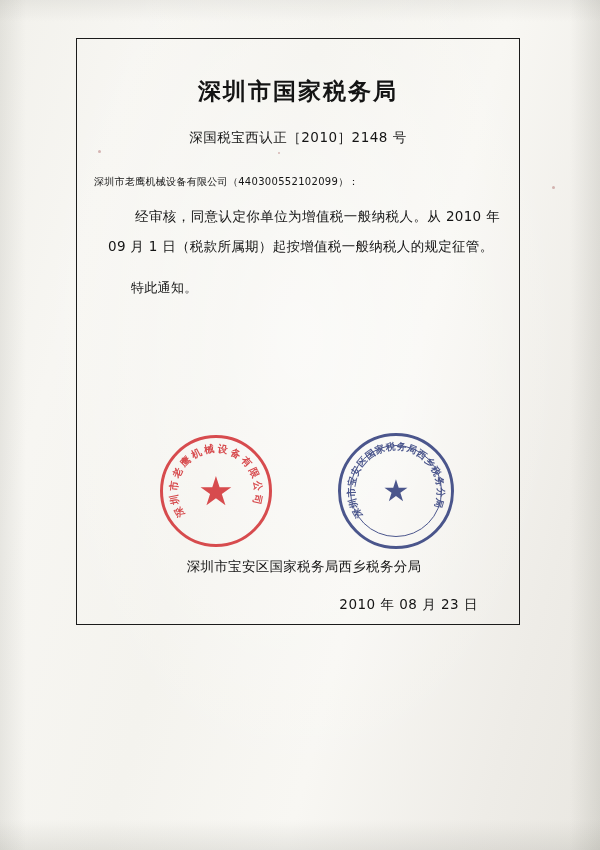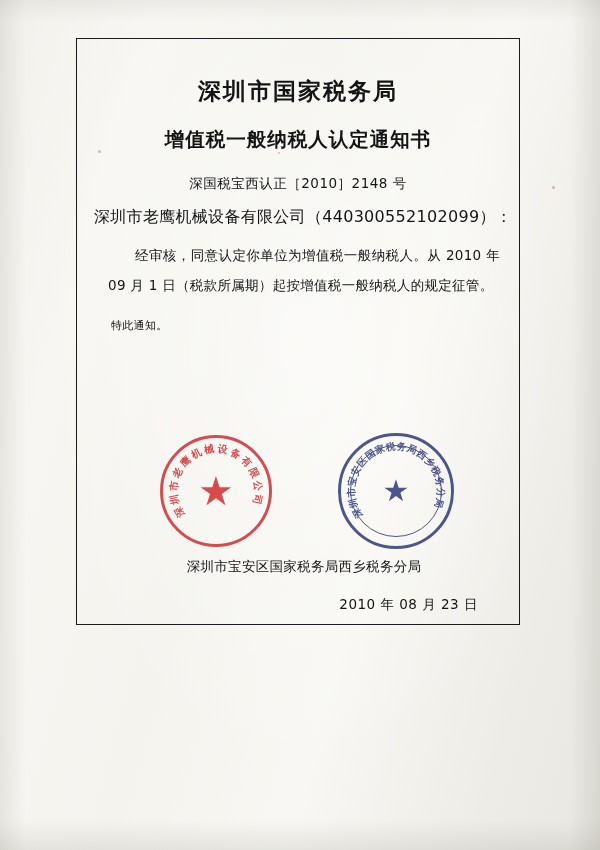--- a/index.html
+++ b/index.html
@@ -68,39 +68,39 @@
     letter-spacing: 1px;
     margin-top: 19px;
   }
   .doc-number {
     text-align: center;
     font-size: 13.5px;
     margin-top: 22px;
     letter-spacing: 0.5px;
   }
   .addressee {
-    font-size: 16px;
-    margin-top: 14px;
+    font-size: 10px;
+    margin-top: 28px;
     padding-left: 18px;
     letter-spacing: 0.3px;
   }
   .body-para {
     font-size: 13.5px;
     line-height: 30px;
     margin-top: 12px;
     padding-left: 32px;
     padding-right: 20px;
     text-align: justify;
     text-indent: 27px;
     letter-spacing: 0.3px;
   }
   .notice-line {
-    font-size: 11px;
+    font-size: 13px;
     margin-top: 18px;
-    padding-left: 35px;
+    padding-left: 55px;
     letter-spacing: 0.3px;
   }
   .issuer {
     position: absolute;
     left: 0;
     right: 0;
     top: 520px;
     text-align: center;
     font-size: 13.5px;
     letter-spacing: 0.3px;
@@ -195,21 +195,20 @@
 <body>
 
 <div id="page">
 
   <div class="border-frame"></div>
 
   <div class="doc-content">
 
     <div class="title-main">深圳市国家税务局</div>
 
-    <div class="title-sub">增值税一般纳税人认定通知书</div>
 
     <div class="doc-number">深国税宝西认正［2010］2148 号</div>
 
     <div class="addressee">深圳市老鹰机械设备有限公司（440300552102099）：</div>
 
     <div class="body-para">经审核，同意认定你单位为增值税一般纳税人。从 2010 年 09 月 1 日（税款所属期）起按增值税一般纳税人的规定征管。</div>
 
     <div class="notice-line">特此通知。</div>
 
     <div class="issuer">深圳市宝安区国家税务局西乡税务分局</div>

